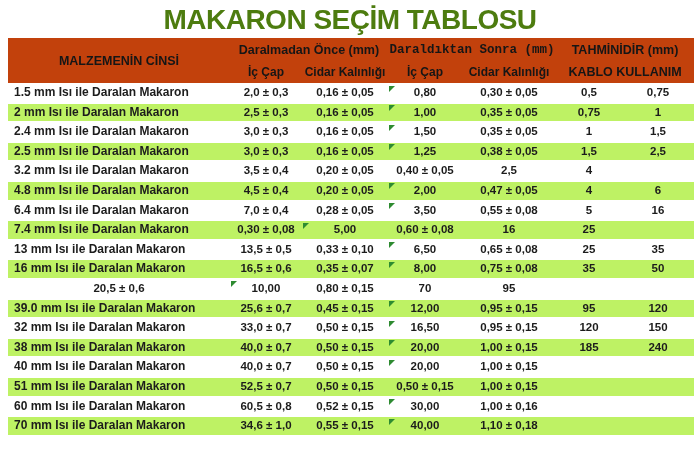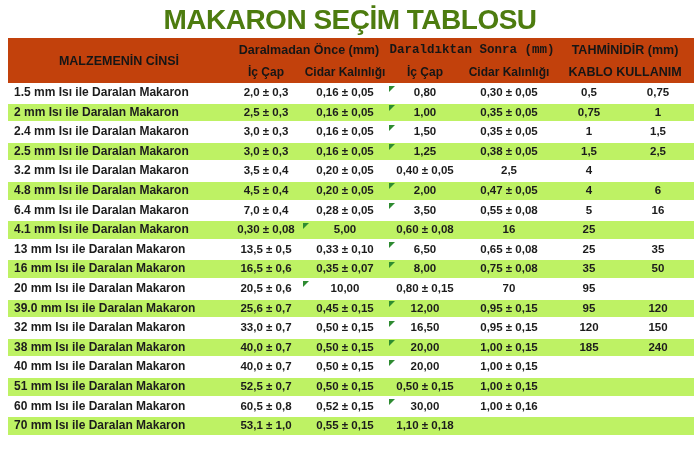--- a/index.html
+++ b/index.html
@@ -155,21 +155,21 @@
       <div class="trow grid-cols">
         <div class="cell c0">6.4 mm Isı ile Daralan Makaron</div>
         <div class="cell c1">7,0 ± 0,4</div>
         <div class="cell c2">0,28 ± 0,05</div>
         <div class="cell c3">3,50<span class="marker"></span></div>
         <div class="cell c4">0,55 ± 0,08</div>
         <div class="cell c5">5</div>
         <div class="cell c6">16</div>
       </div>
       <div class="trow grid-cols stripe">
-        <div class="cell c0">4.1 mm Isı ile Daralan Makaron</div>
+        <div class="cell c0">7.4 mm Isı ile Daralan Makaron</div>
         <div class="cell c2">0,30 ± 0,08</div>
         <div class="cell c3">5,00<span class="marker"></span></div>
         <div class="cell c4">0,60 ± 0,08</div>
         <div class="cell c5">16</div>
         <div class="cell c6">25</div>
       </div>
       <div class="trow grid-cols">
         <div class="cell c0">13 mm Isı ile Daralan Makaron</div>
         <div class="cell c1">13,5 ± 0,5</div>
         <div class="cell c2">0,33 ± 0,10</div>
@@ -181,21 +181,20 @@
       <div class="trow grid-cols stripe">
         <div class="cell c0">16 mm Isı ile Daralan Makaron</div>
         <div class="cell c1">16,5 ± 0,6</div>
         <div class="cell c2">0,35 ± 0,07</div>
         <div class="cell c3">8,00<span class="marker"></span></div>
         <div class="cell c4">0,75 ± 0,08</div>
         <div class="cell c5">35</div>
         <div class="cell c6">50</div>
       </div>
       <div class="trow grid-cols">
-        <div class="cell c0">20 mm Isı ile Daralan Makaron</div>
         <div class="cell c1">20,5 ± 0,6</div>
         <div class="cell c3">10,00<span class="marker"></span></div>
         <div class="cell c4">0,80 ± 0,15</div>
         <div class="cell c5">70</div>
         <div class="cell c6">95</div>
       </div>
       <div class="trow grid-cols stripe">
         <div class="cell c0">39.0 mm Isı ile Daralan Makaron</div>
         <div class="cell c1">25,6 ± 0,7</div>
         <div class="cell c2">0,45 ± 0,15</div>
@@ -244,20 +243,21 @@
         <div class="cell c0">60 mm Isı ile Daralan Makaron</div>
         <div class="cell c1">60,5 ± 0,8</div>
         <div class="cell c2">0,52 ± 0,15</div>
         <div class="cell c3">30,00<span class="marker"></span></div>
         <div class="cell c4">1,00 ± 0,16</div>
         <div class="cell c5"></div>
         <div class="cell c6"></div>
       </div>
       <div class="trow grid-cols stripe">
         <div class="cell c0">70 mm Isı ile Daralan Makaron</div>
-        <div class="cell c1">53,1 ± 1,0</div>
+        <div class="cell c1">34,6 ± 1,0</div>
         <div class="cell c2">0,55 ± 0,15</div>
+        <div class="cell c3">40,00<span class="marker"></span></div>
         <div class="cell c4">1,10 ± 0,18</div>
         <div class="cell c5"></div>
         <div class="cell c6"></div>
       </div>
     </div>
 </div>
 
 </body></html>

